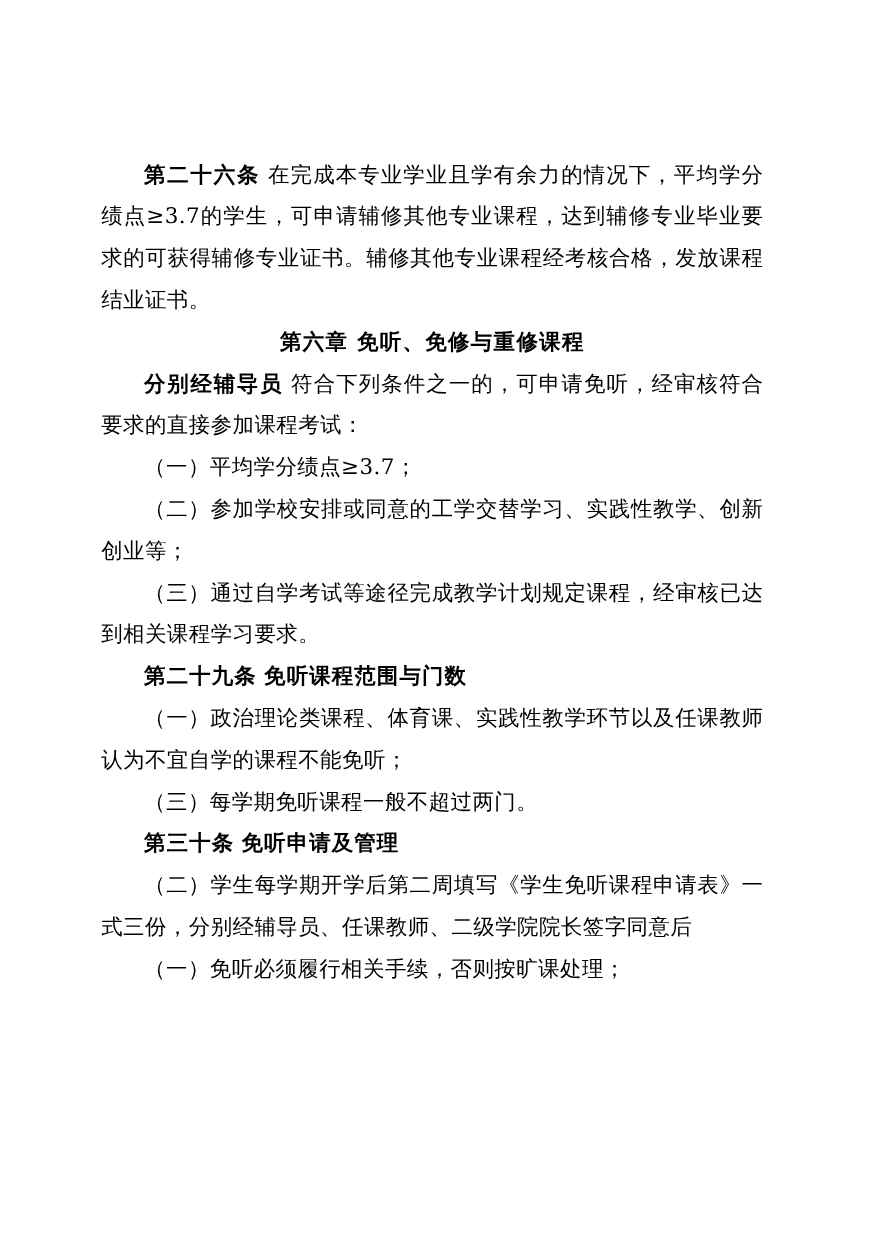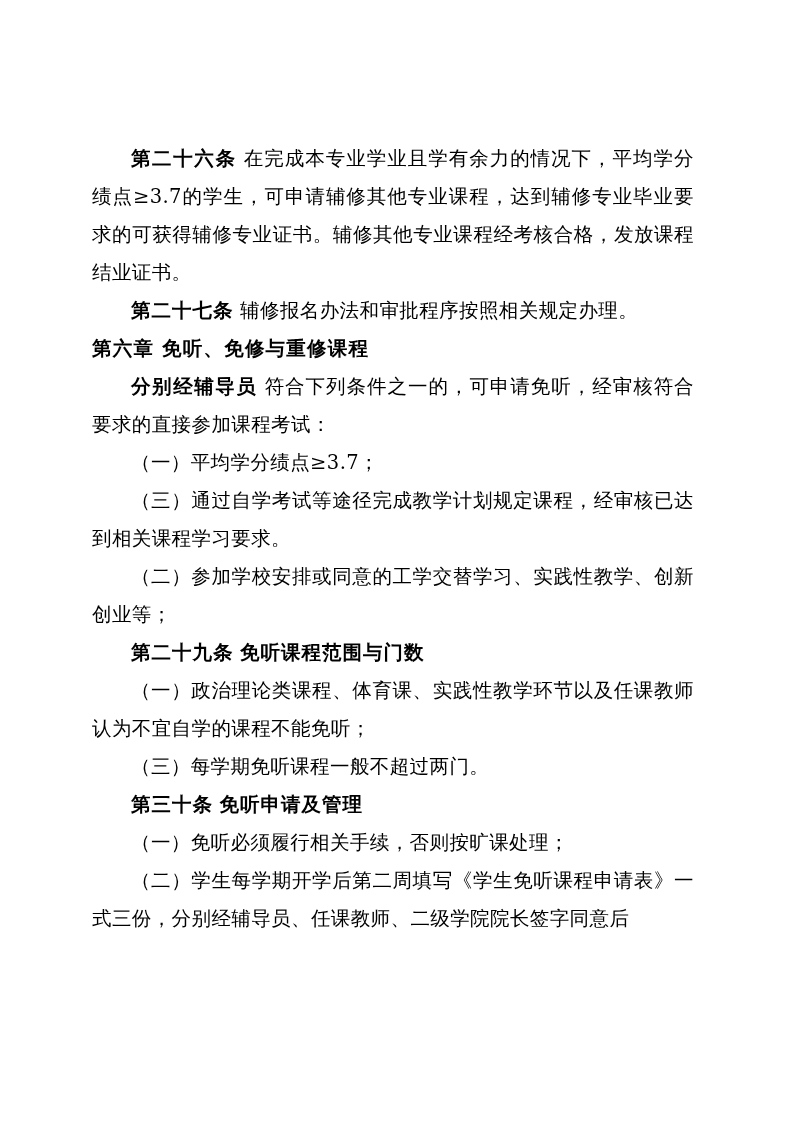--- a/index.html
+++ b/index.html
@@ -32,50 +32,50 @@
     margin: 0;
   }
   .para {
     text-indent: 2em;
   }
   .lead {
     font-weight: bold;
     letter-spacing: 1px;
   }
   .heading {
+    text-align: center;
     font-weight: bold;
     letter-spacing: 1.2px;
     text-indent: 0;
   }
   .sub {
     text-indent: 2em;
   }
 </style>
 </head>
 <body>
 
 <div class="page">
   <div class="doc-body">
 
     <p class="para"><span class="lead">第二十六条</span>&nbsp;<span>在完成本专业学业且学有余力的情况下，平均学分绩点≥3.7的学生，可申请辅修其他专业课程，达到辅修专业毕业要求的可获得辅修专业证书。辅修其他专业课程经考核合格，发放课程结业证书。</span></p>
 
-    <p class="para"><span class="lead">第二十七条</span>&nbsp;<span>辅修报名办法和审批程序按照相关规定办理。</span></p>
 
     <p class="heading">第六章 免听、免修与重修课程</p>
 
     <p class="para"><span class="lead">分别经辅导员</span>&nbsp;<span>符合下列条件之一的，可申请免听，经审核符合要求的直接参加课程考试：</span></p>
 
     <p class="sub">（一）平均学分绩点≥3.7；</p>
+    <p class="sub">（二）参加学校安排或同意的工学交替学习、实践性教学、创新创业等；</p>
     <p class="sub">（三）通过自学考试等途径完成教学计划规定课程，经审核已达到相关课程学习要求。</p>
-    <p class="sub">（二）参加学校安排或同意的工学交替学习、实践性教学、创新创业等；</p>
 
     <p class="para"><span class="lead">第二十九条</span>&nbsp;<span class="lead">免听课程范围与门数</span></p>
 
     <p class="sub">（一）政治理论类课程、体育课、实践性教学环节以及任课教师认为不宜自学的课程不能免听；</p>
     <p class="sub">（三）每学期免听课程一般不超过两门。</p>
 
     <p class="para"><span class="lead">第三十条</span>&nbsp;<span class="lead">免听申请及管理</span></p>
 
+    <p class="sub">（二）学生每学期开学后第二周填写《学生免听课程申请表》一式三份，分别经辅导员、任课教师、二级学院院长签字同意后</p>
     <p class="sub">（一）免听必须履行相关手续，否则按旷课处理；</p>
-    <p class="sub">（二）学生每学期开学后第二周填写《学生免听课程申请表》一式三份，分别经辅导员、任课教师、二级学院院长签字同意后</p>
 
   </div>
 </div>
 
 </body></html>

